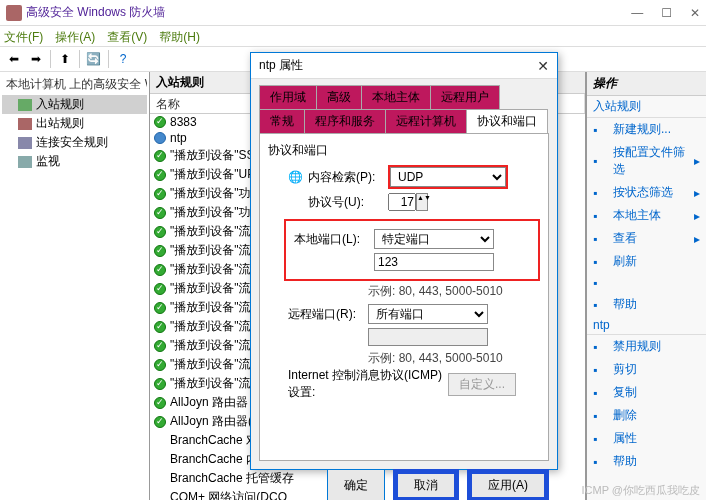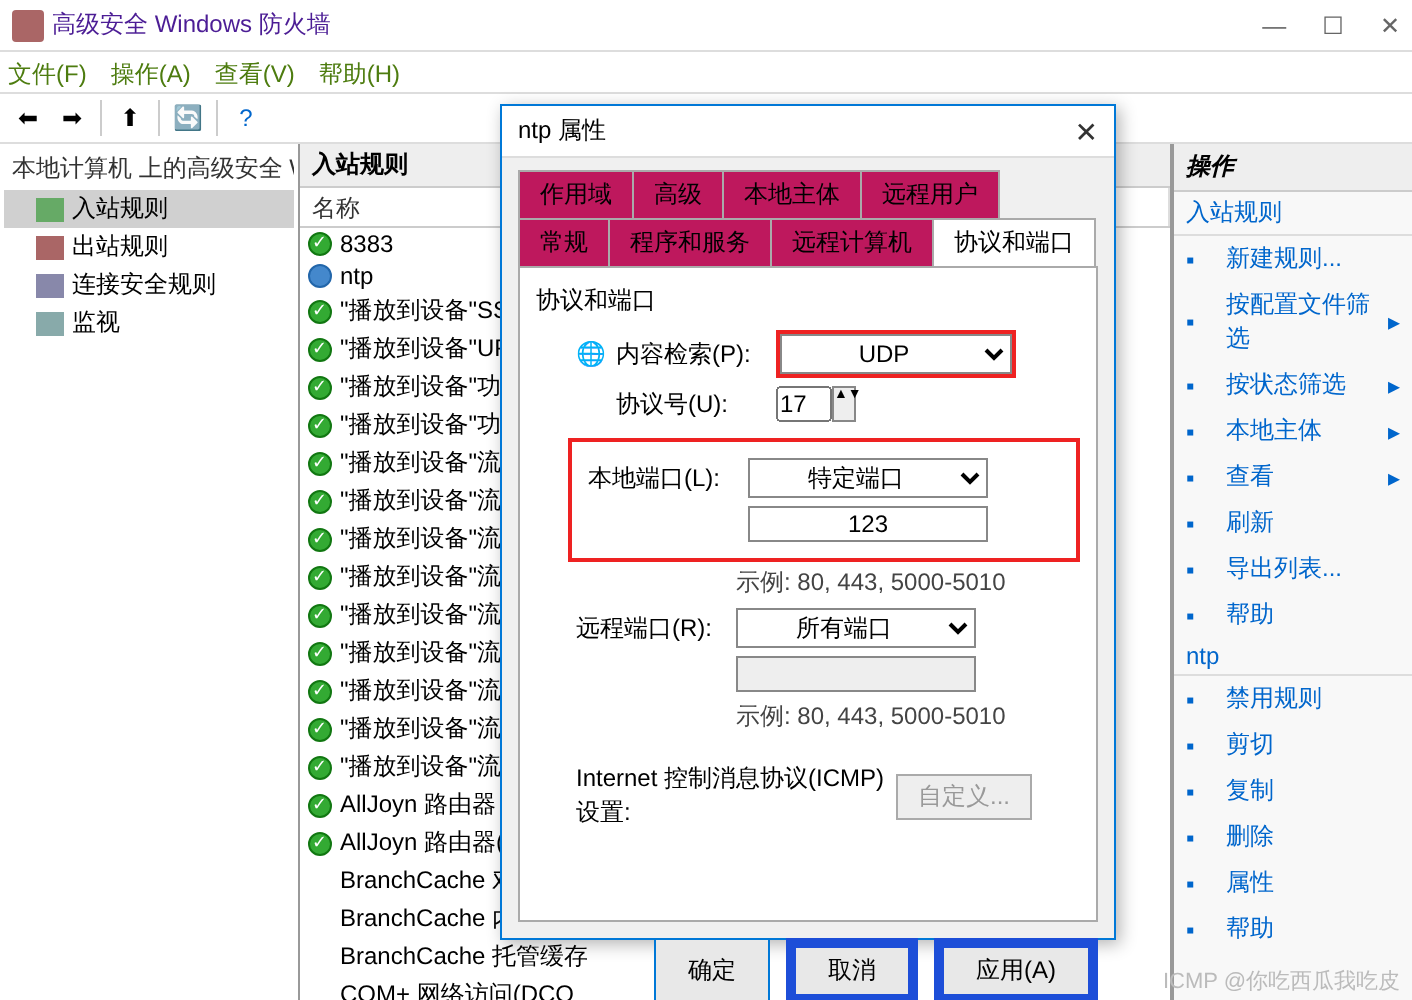--- a/index.html
+++ b/index.html
@@ -57,23 +57,23 @@
 .dlg-close { font-size: 14px; color: #333; cursor: pointer; }
 .dlg-tabs { margin: 6px 8px 0; }
 .tab-row { display: flex; }
 .tab { padding: 3px 10px; background: #be185d; border: 1px solid #aaa; border-bottom: none; margin-right: -1px; cursor: pointer; }
 .tab.active { background: #fff; }
 .dlg-body { background: #fff; margin: 0 8px; border: 1px solid #aaa; height: 328px; padding: 8px; }
 .group-label { margin-bottom: 6px; }
 .form-row { display: flex; align-items: center; margin: 4px 0 4px 20px; }
 .form-row .label { width: 80px; }
 .form-row .ctrl { width: 120px; }
-select, input[type=text] { border: 1px solid #888; padding: 1px 21px; font-size: 12px; width: 100%; background: #fff; text-align: center; }
+select, input[type=text] { border: 1px solid #888; padding: 1px 3px; font-size: 12px; width: 100%; background: #fff; }
 .spinner { width: 40px; display: flex; }
-.spinner input { width: 28px; }
+.spinner input { width: 28px; text-align: right; }
 .spinner .spin { width: 12px; background: #eee; border: 1px solid #888; font-size: 7px; text-align: center; }
 .example { font-size: 12px; color: #444; margin-left: 100px; }
 .redbox { border: 2px solid #e22; }
 .disabled-btn { border: 1px solid #aaa; background: #eee; color: #999; padding: 2px 10px; }
 .dlg-btns { display: flex; justify-content: flex-end; gap: 8px; padding: 8px; }
 .dlg-btn { border: 5px solid #1d4ed8; background: #e8e8e8; padding: 3px 16px; cursor: pointer; }
 .dlg-btn.primary { border: 1px solid #0078d7; }
 
 .watermark { position: absolute; right: 6px; bottom: 2px; color: #bbb; font-size: 11px; z-index: 20; }
 </style>
@@ -253,21 +253,20 @@
           <span class="aicon">▪</span>
           <span style="flex:1">查看</span>
           <span>▸</span>
         </div>
         <div class="action-item">
           <span class="aicon">▪</span>
           <span style="flex:1">刷新</span>
         </div>
         <div class="action-item">
           <span class="aicon">▪</span>
-          <span style="flex:1">导出列表...</span>
         </div>
         <div class="action-item">
           <span class="aicon">▪</span>
           <span style="flex:1">帮助</span>
         </div>
       </div>
     <div class="actions-section">ntp</div>
     <div id="actions2">
         <div class="action-item">
           <span class="aicon">▪</span>
@@ -348,21 +347,21 @@
     <div class="form-row">
       <span class="label">远程端口(R):</span>
       <span class="ctrl"><select><option>所有端口</option></select></span>
     </div>
     <div class="form-row">
       <span class="label"></span>
       <span class="ctrl"><input type="text" disabled="" style="background: rgb(238, 238, 238);"></span>
     </div>
     <div class="example">示例: 80, 443, 5000-5010</div>
 
-    <div class="form-row" style="margin-top:14px">
+    <div class="form-row" style="margin-top:0">
       <span style="width:160px">Internet 控制消息协议(ICMP)设置:</span>
       <button class="disabled-btn">自定义...</button>
     </div>
   </div>
   <div class="dlg-btns">
     <button class="dlg-btn primary">确定</button>
     <button class="dlg-btn">取消</button>
     <button class="dlg-btn">应用(A)</button>
   </div>
 </div>

